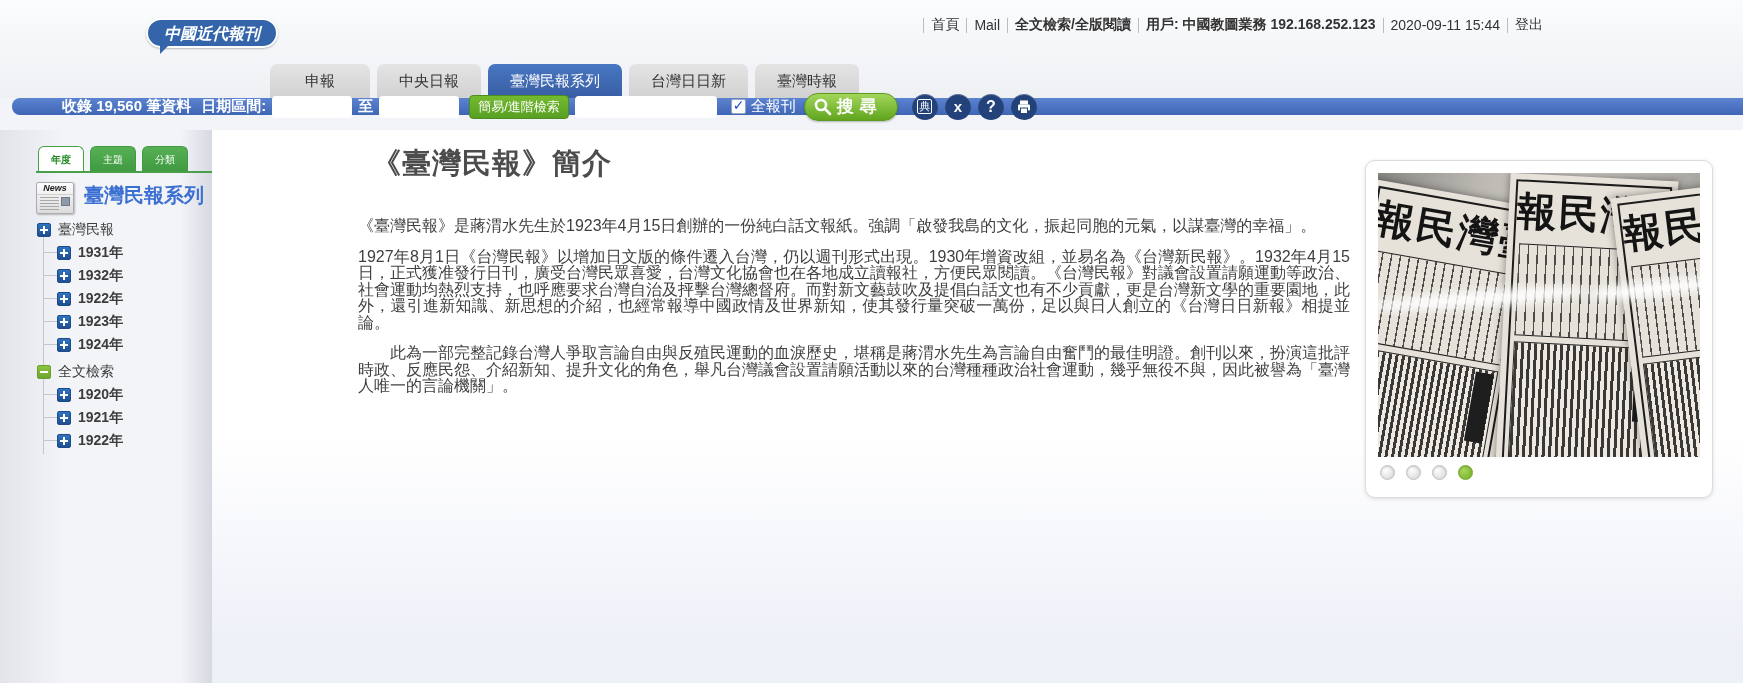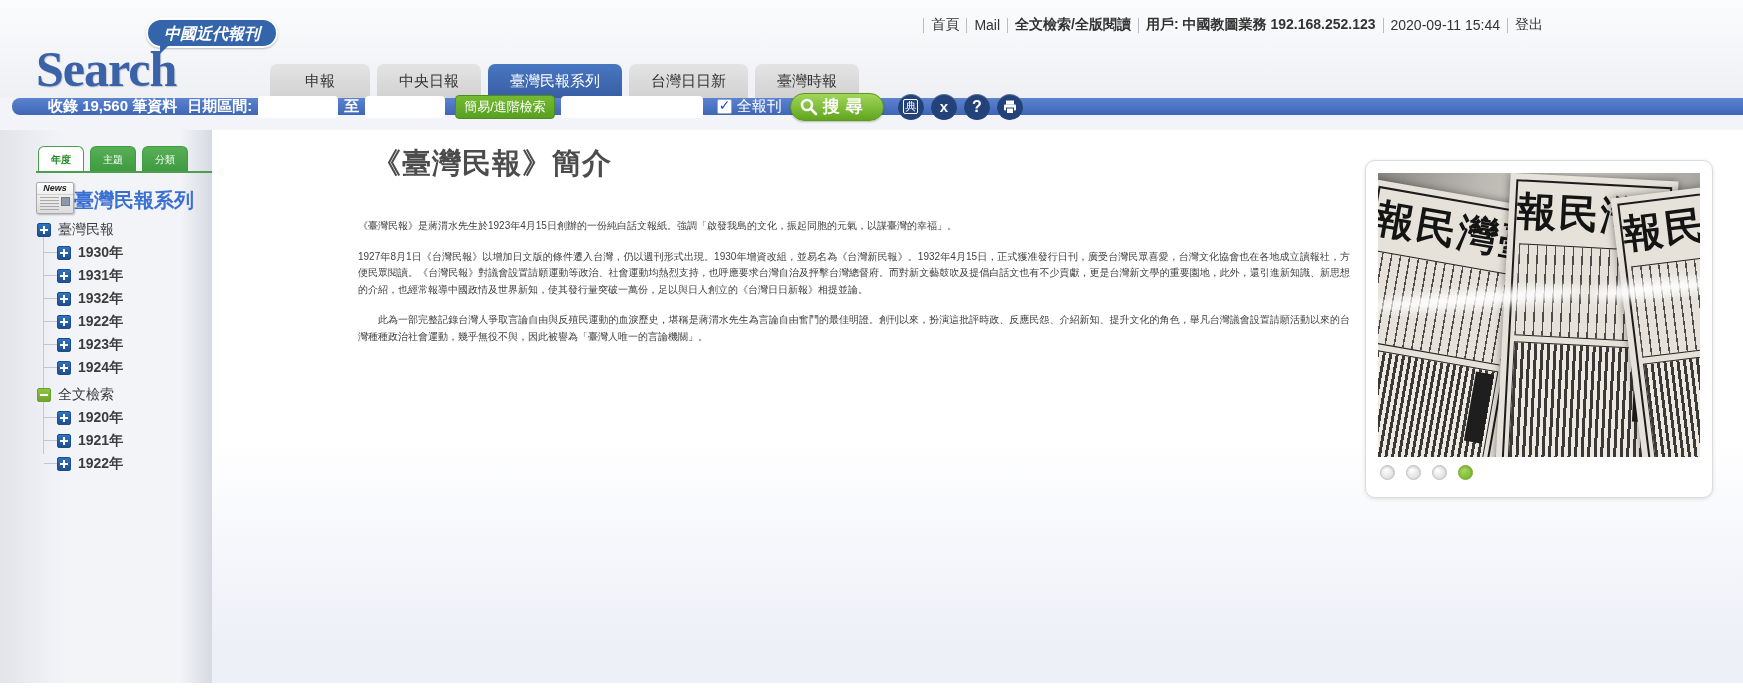--- a/index.html
+++ b/index.html
@@ -30,21 +30,21 @@
   
   .tabs { position:absolute; left:270px; top:64px; display:flex; gap:7px; height:34px; }
   .tab { min-width:100px; padding:0 22px; height:40px; line-height:34px; text-align:center;
     font-size:15px; color:#333; background:linear-gradient(180deg,#e4e4e4,#cecece);
     border-radius:7px 7px 0 0; cursor:pointer; }
   .tab.active { background:linear-gradient(180deg,#4877c2,#35599e); color:#fff; }
 
   
   .searchbar { position:absolute; left:12px; right:0; top:98px; height:17px;
     background:linear-gradient(180deg,#5b83d0,#4066b6); border-radius:8px 0 0 8px;
-    display:flex; align-items:center; padding-left:36px; color:#fff; font-size:15px; }
+    display:flex; align-items:center; padding-left:50px; color:#fff; font-size:15px; }
   .sb-text { font-weight:bold; white-space:nowrap; }
   .sb-input { height:22px; border:none; border-radius:4px; background:#fff;
     margin:0 6px; padding:0 6px; font-size:13px; color:#333; outline:none; }
   .sb-input.date { width:80px; }
   .sb-input.keyword { width:142px; }
   .green-btn { height:24px; margin-left:4px; padding:0 8px; border:1px solid #4d8c1f;
     border-radius:4px; background:linear-gradient(180deg,#74ba30,#58a022);
     color:#fff; font-size:13px; cursor:pointer; white-space:nowrap; }
   .checkbox { width:15px; height:15px; background:#fff; border:1px solid #9aa7c0;
     border-radius:2px; margin:0 5px 0 8px; position:relative; cursor:pointer; flex:none; }
@@ -67,21 +67,21 @@
   .sidebar { position:absolute; left:0; top:130px; width:212px; height:558px;
     background:linear-gradient(90deg,#e2e4ea 0%,#f3f4f8 30%,#f3f4f8 85%,#d6d9e1 100%); }
   .side-tabs { position:absolute; left:38px; top:16px; display:flex; gap:6px; }
   .stab { height:25px; padding:0 12px; line-height:25px; font-size:10px; color:#fff;
     background:linear-gradient(180deg,#58b055,#3f9a41); border:1px solid #3f9a41;
     border-bottom:none; border-radius:6px 6px 0 0; cursor:pointer; }
   .stab.active { background:#fff; color:#1f8a1f; font-weight:bold; border-color:#4aa04a; }
   .side-underline { position:absolute; left:36px; top:41px; width:180px; height:2px;
     background:#4aa04a; }
   .side-title-row { position:absolute; left:36px; top:52px; display:flex;
-    align-items:flex-end; }
+    align-items:flex-start; gap:10px; }
   .news-icon { width:38px; height:32px; background:linear-gradient(180deg,#fdfdfd,#dcdcdc);
     border:1px solid #ababab; border-radius:2px; box-shadow:1px 1px 2px rgba(0,0,0,.25);
     position:relative; overflow:hidden; }
   .news-icon .nh { display:block; font-size:9px; font-weight:bold; font-style:italic;
     color:#222; text-align:center; line-height:11px; border-bottom:1px solid #cfcfcf; }
   .news-icon .nl { position:absolute; left:3px; right:14px; top:14px; height:14px;
     background:repeating-linear-gradient(180deg,#a9a9a9 0 1px,transparent 1px 3px); }
   .news-icon .np { position:absolute; right:3px; top:14px; width:9px; height:9px;
     background:#8f9aa8; border:1px solid #6f7987; }
   .side-title { font-size:20px; font-weight:bold; color:#3b6fd2; white-space:nowrap; }
@@ -101,21 +101,21 @@
   .sq:before { left:2px; right:2px; top:50%; height:2px; margin-top:-1px; }
   .sq.plus:after { top:2px; bottom:2px; left:50%; width:2px; margin-left:-1px; }
   .t-label { cursor:pointer; white-space:nowrap; }
   .t-row.leaf .t-label { font-weight:bold; }
 
   
   .content { position:absolute; left:212px; top:130px; right:0; height:558px;
     background:linear-gradient(180deg,#ffffff 0%,#ffffff 55%,#eef0f8 92%); }
   .content h1 { position:absolute; left:160px; top:14px; font-size:29px;
     color:#4c4c4c; letter-spacing:1px; }
-  .paras { position:absolute; left:146px; top:88px; width:992px; font-size:10px;
+  .paras { position:absolute; left:146px; top:88px; width:992px; font-size:16px;
     line-height:16.5px; color:#3f3f3f; text-align:justify; }
   .paras p { margin-bottom:14px; }
   .paras p.indent { text-indent:2em; }
 
   
   .card { position:absolute; left:1153px; top:30px; width:348px; height:338px;
     background:#fff; border:1px solid #dcdcdc; border-radius:10px;
     box-shadow:0 1px 4px rgba(0,0,0,.12); }
   .photo { position:absolute; left:12px; top:12px; width:322px; height:284px;
     overflow:hidden; background:linear-gradient(100deg,#8a8884 0%,#bcb9b3 28%,#d2cfc9 55%,#979591 100%); }
@@ -149,21 +149,20 @@
     border:1px solid #74aa28; }
 
   .footer-strip { position:absolute; left:0; bottom:0; width:100%; height:5px; background:#fff; }
 </style>
 </head>
 <body>
 
 <div class="page">
 
   <header class="topbar">
-    <div class="logo">Search</div>
     <div class="badge">中國近代報刊</div>
     <nav class="topnav">
       <span class="sep"></span>
       <a>首頁</a>
       <span class="sep"></span>
       <a>Mail</a>
       <span class="sep"></span>
       <a class="b">全文檢索/全版閱讀</a>
       <span class="sep"></span>
       <span class="b">用戶: 中國教圖業務 192.168.252.123</span>
@@ -232,24 +231,20 @@
     </div>
 
     <div class="tree">
       <div class="trunk"></div>
 
       <div class="t-row group">
         <span class="sq plus"></span>
         <span class="t-label">臺灣民報</span>
       </div>
 
-      <div class="t-row leaf">
-        <span class="sq plus"></span>
-        <span class="t-label">1930年</span>
-      </div>
       <div class="t-row leaf">
         <span class="sq plus"></span>
         <span class="t-label">1931年</span>
       </div>
       <div class="t-row leaf">
         <span class="sq plus"></span>
         <span class="t-label">1932年</span>
       </div>
 
       <div class="t-row leaf">

